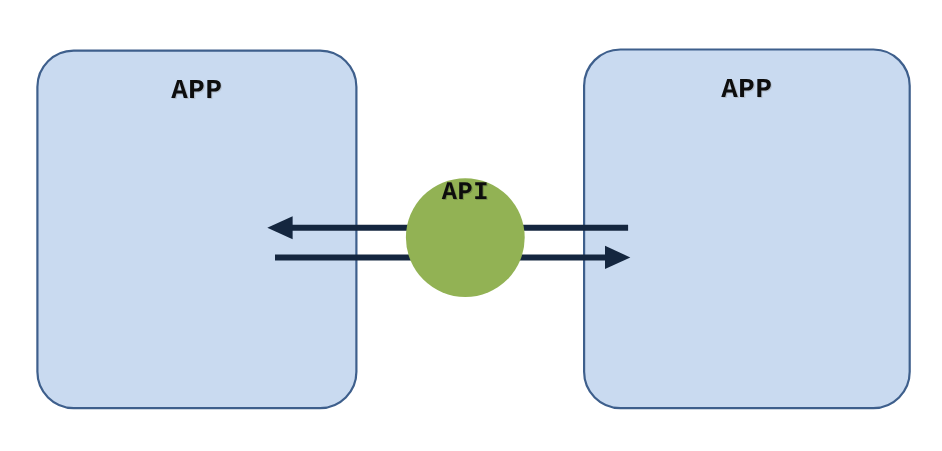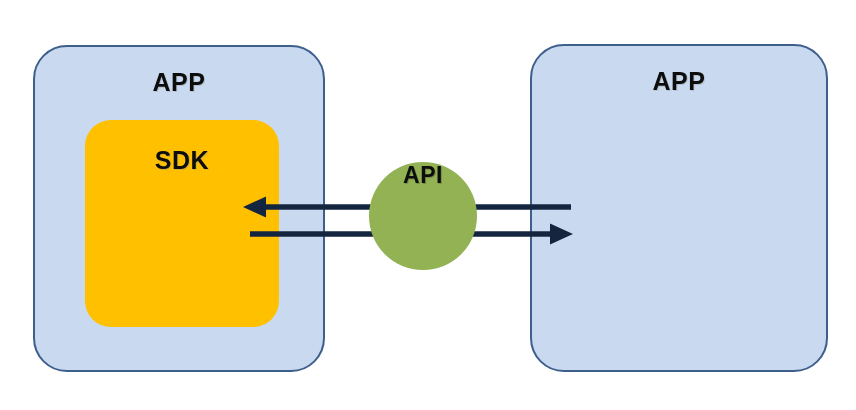--- a/index.html
+++ b/index.html
@@ -6,21 +6,21 @@
     margin: 0;
     padding: 0;
     background: #ffffff;
   }
   .canvas {
     position: relative;
     width: 856px;
     height: 388px;
     background: #ffffff;
     overflow: hidden;
-    font-family: Liberation Sans, sans-serif;
+    font-family: Liberation Mono, monospace;
   }
   .app-box {
     position: absolute;
     background: #c9daf0;
     border: 2.5px solid #3e5f8c;
     border-radius: 34px;
     box-sizing: border-box;
   }
   .app-box.left {
     left: 33px;
@@ -89,23 +89,20 @@
     text-shadow: 1px 1px 0 rgba(90,110,60,0.5);
   }
 </style>
 </head>
 <body>
 
 <div class="canvas">
 
   <div class="app-box left">
     <div class="box-label">APP</div>
-    <div class="sdk-box">
-      <div class="box-label">SDK</div>
-    </div>
   </div>
 
   <div class="app-box right">
     <div class="box-label">APP</div>
   </div>
 
   <svg class="arrows" width="856" height="410" viewBox="0 0 856 410">
     <g>
       <line x1="571" y1="207" x2="264" y2="207"></line>
       <polygon points="243,207 266,196.5 266,217.5"></polygon>

